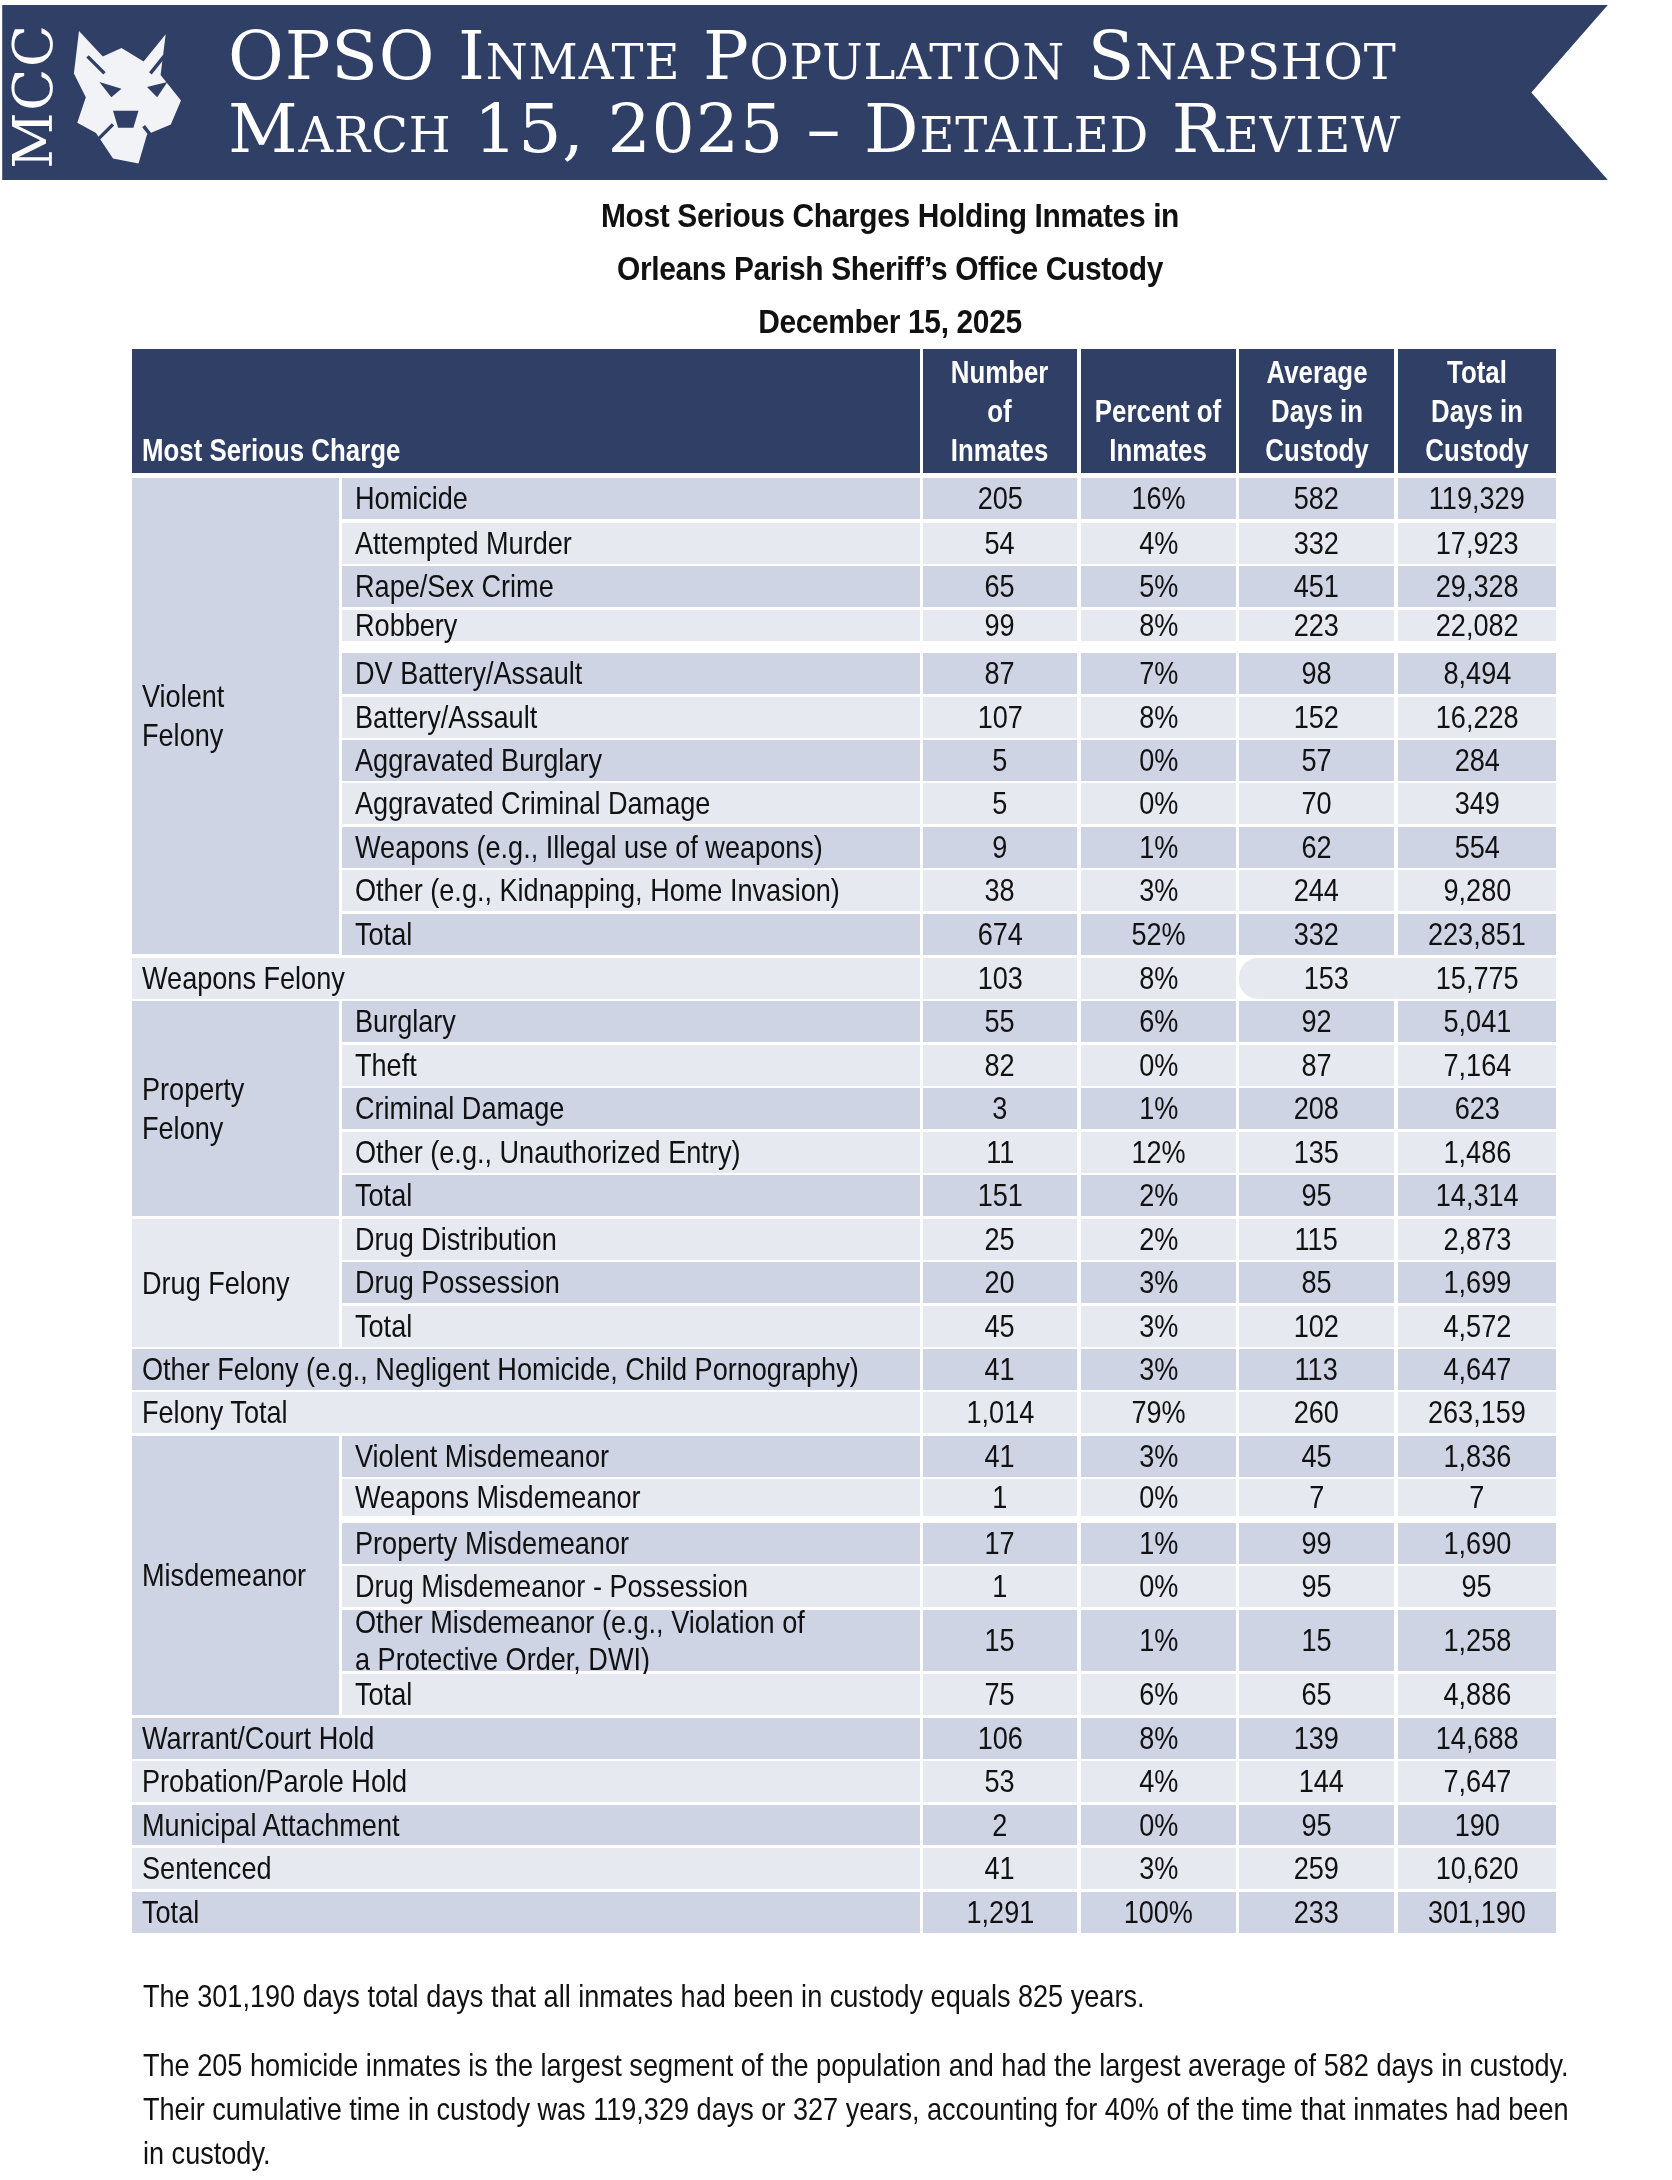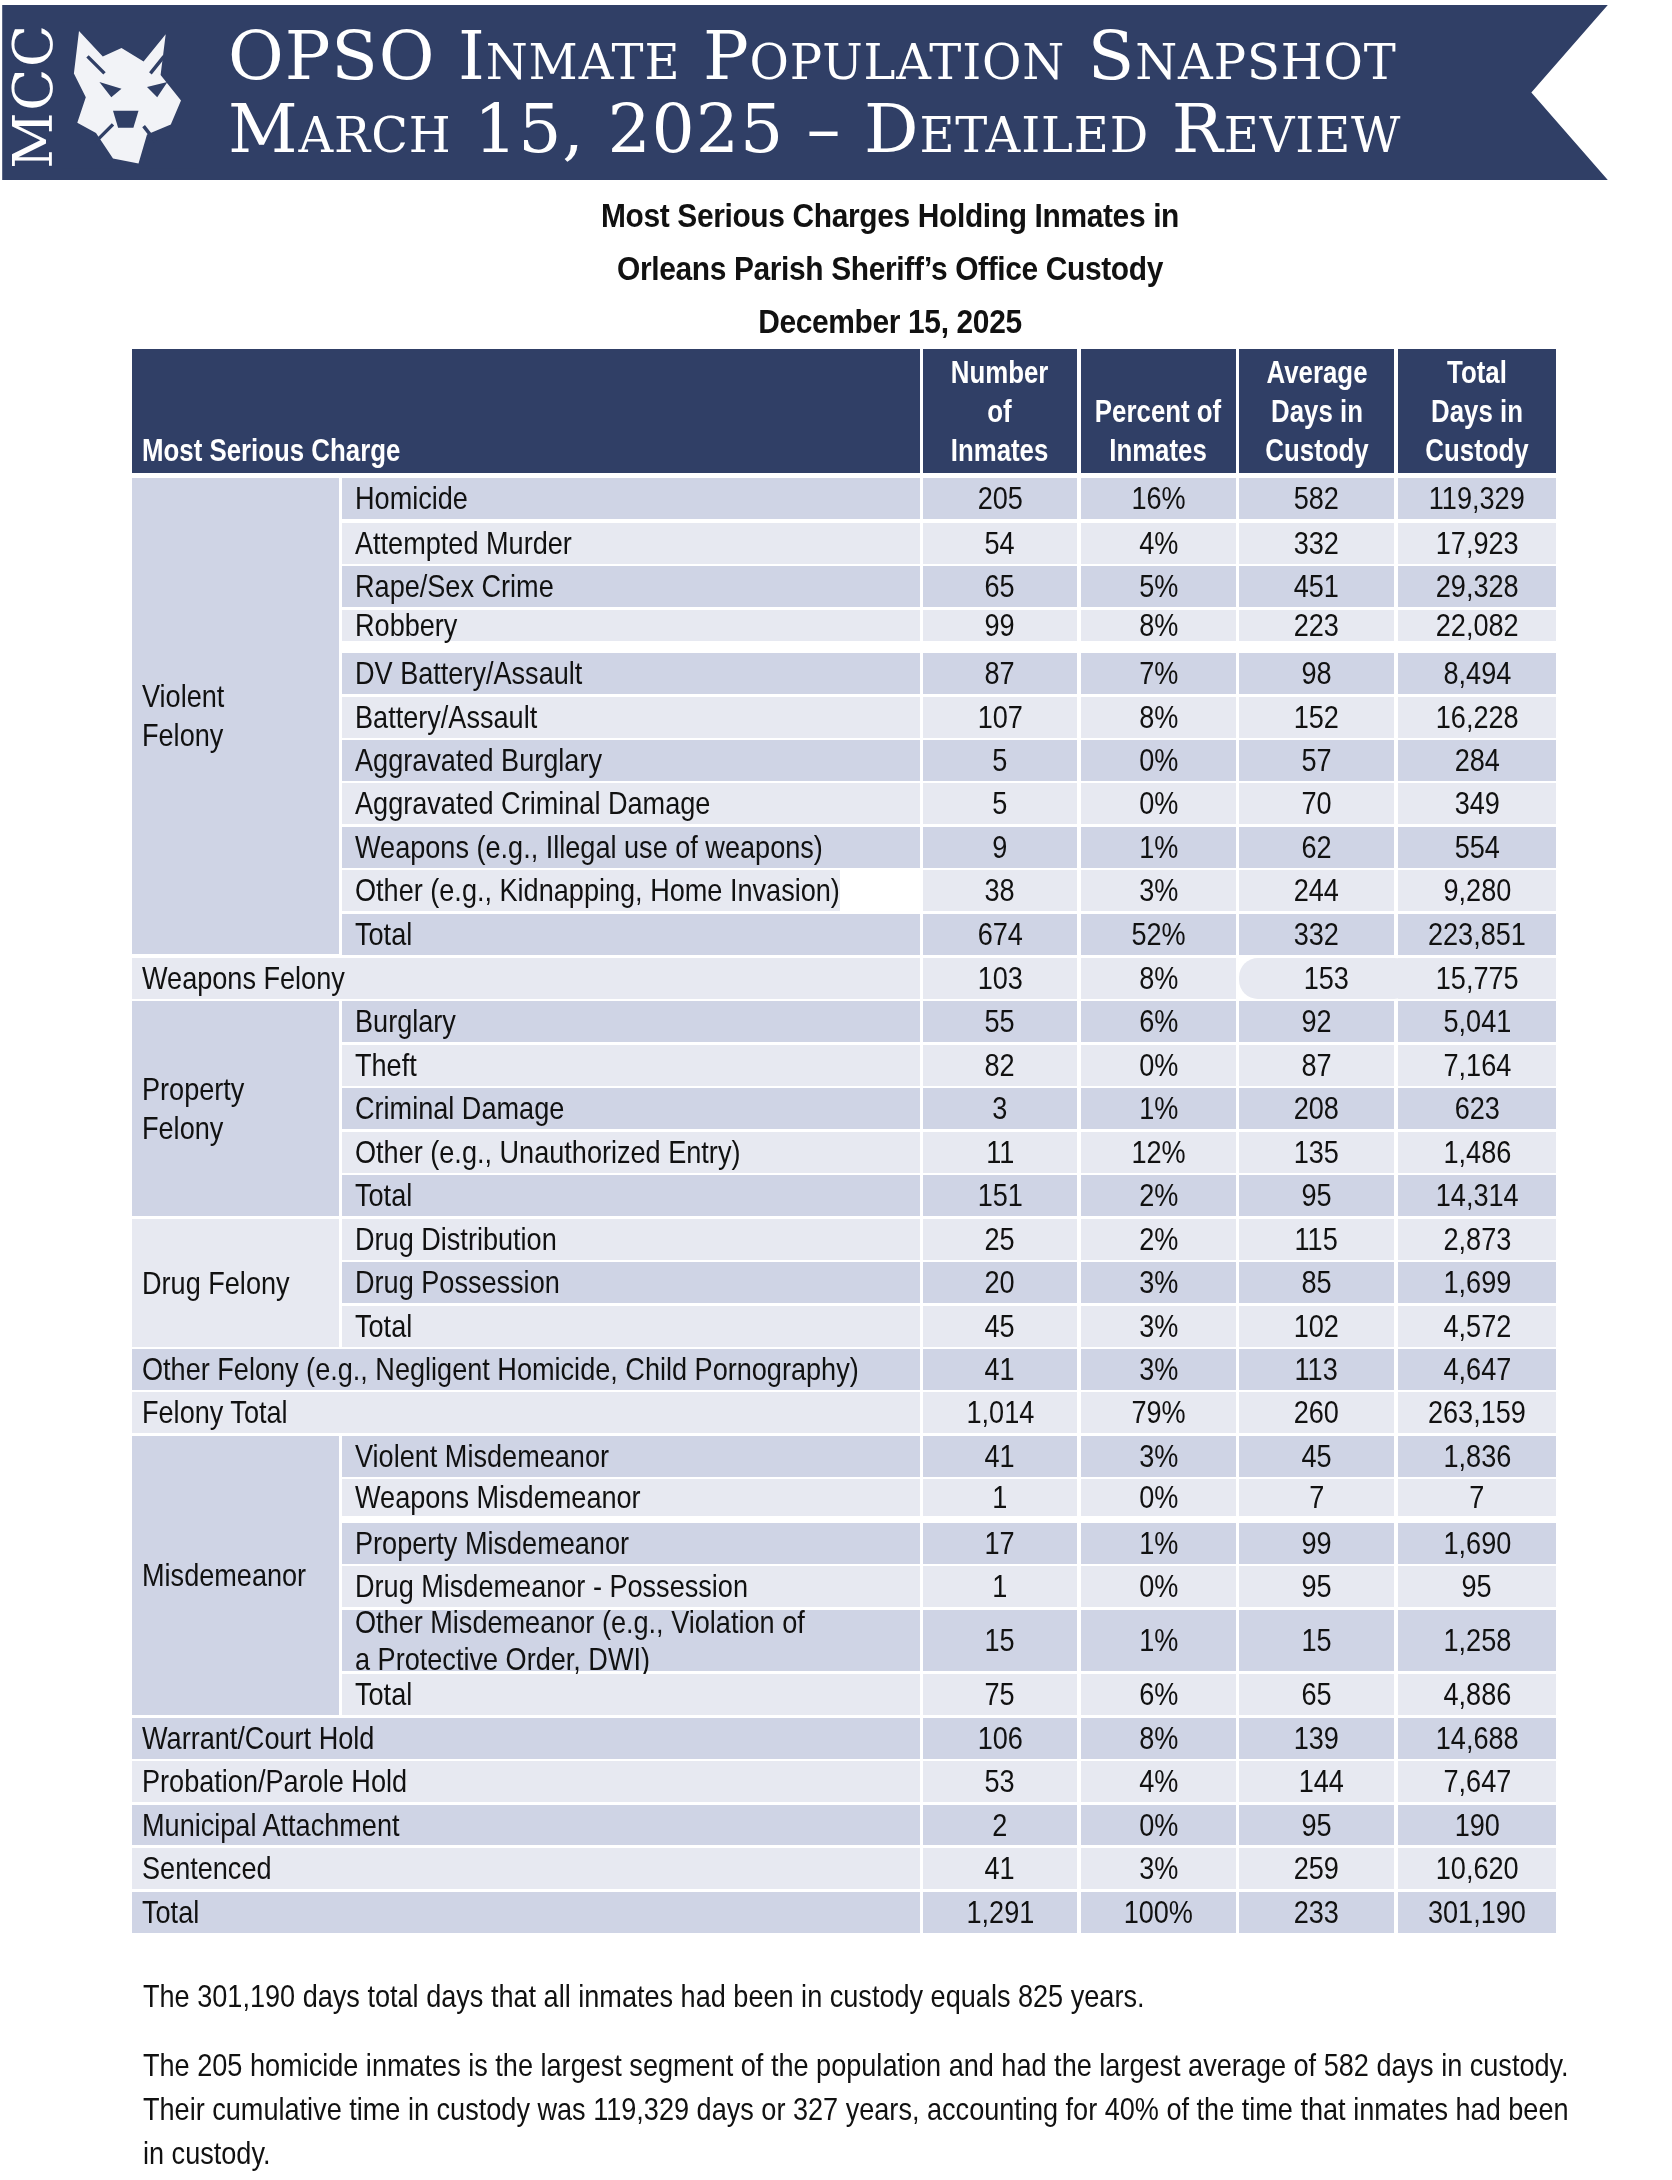--- a/index.html
+++ b/index.html
@@ -263,21 +263,21 @@
           <span class="t">1%</span>
         </div>
         <div class="cell num bandA" style="left: 1107px; width: 155px;">
           <span class="t">62</span>
         </div>
         <div class="cell num bandA" style="left: 1266px; width: 158px;">
           <span class="t">554</span>
         </div>
       </div>
       <div class="row" style="top: 521px; height: 41px;">
-        <div class="cell bandB sub" style="left: 210px; width: 498px; padding-left: 12.8px;">
+        <div class="cell bandB sub" style="left: 210px; width: 578px; padding-left: 12.8px;">
           <span class="t">Other (e.g., Kidnapping, Home Invasion)</span>
         </div>
         <div class="cell num bandB" style="left: 791px; width: 154px;">
           <span class="t">38</span>
         </div>
         <div class="cell num bandB" style="left: 949px; width: 155px;">
           <span class="t">3%</span>
         </div>
         <div class="cell num bandB" style="left: 1107px; width: 155px;">
           <span class="t">244</span>

